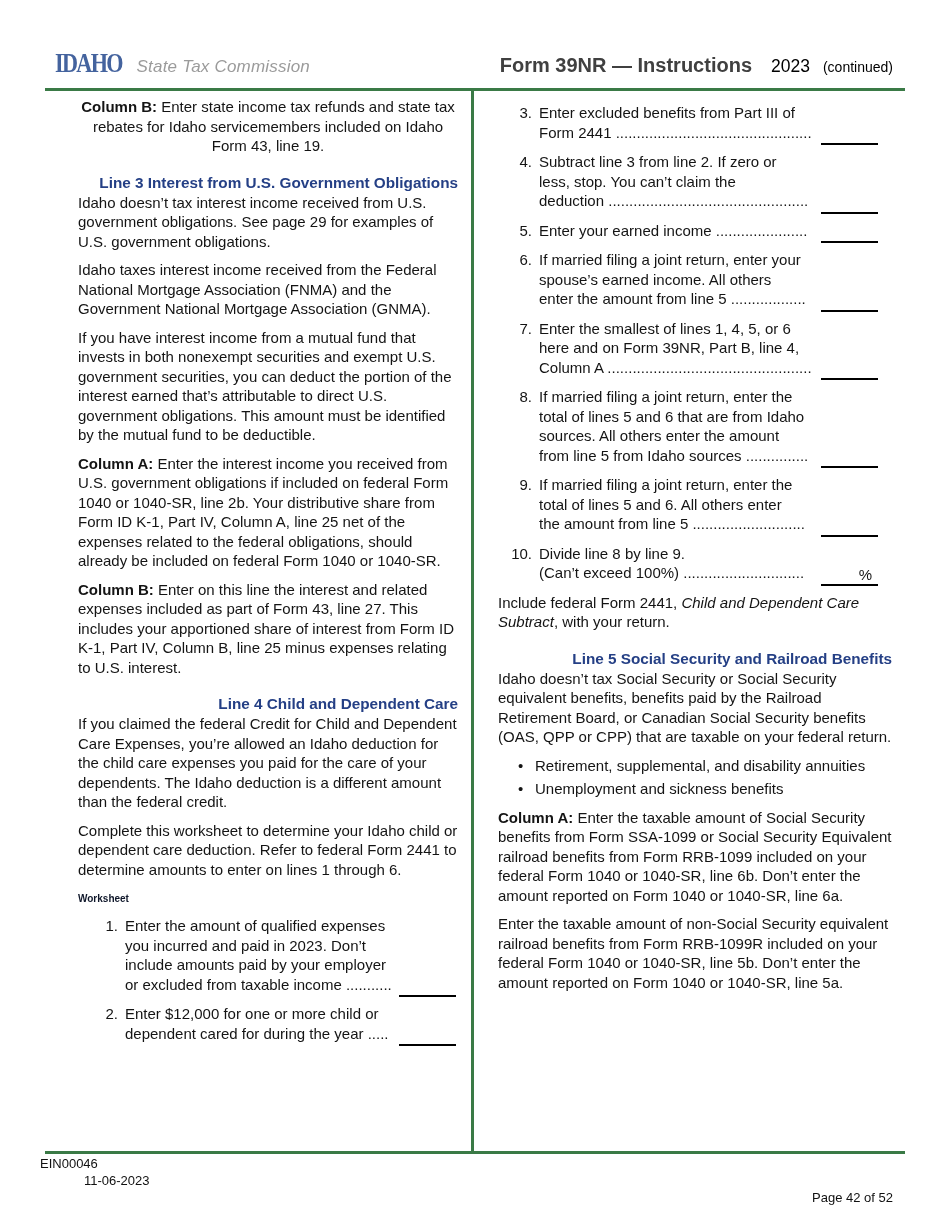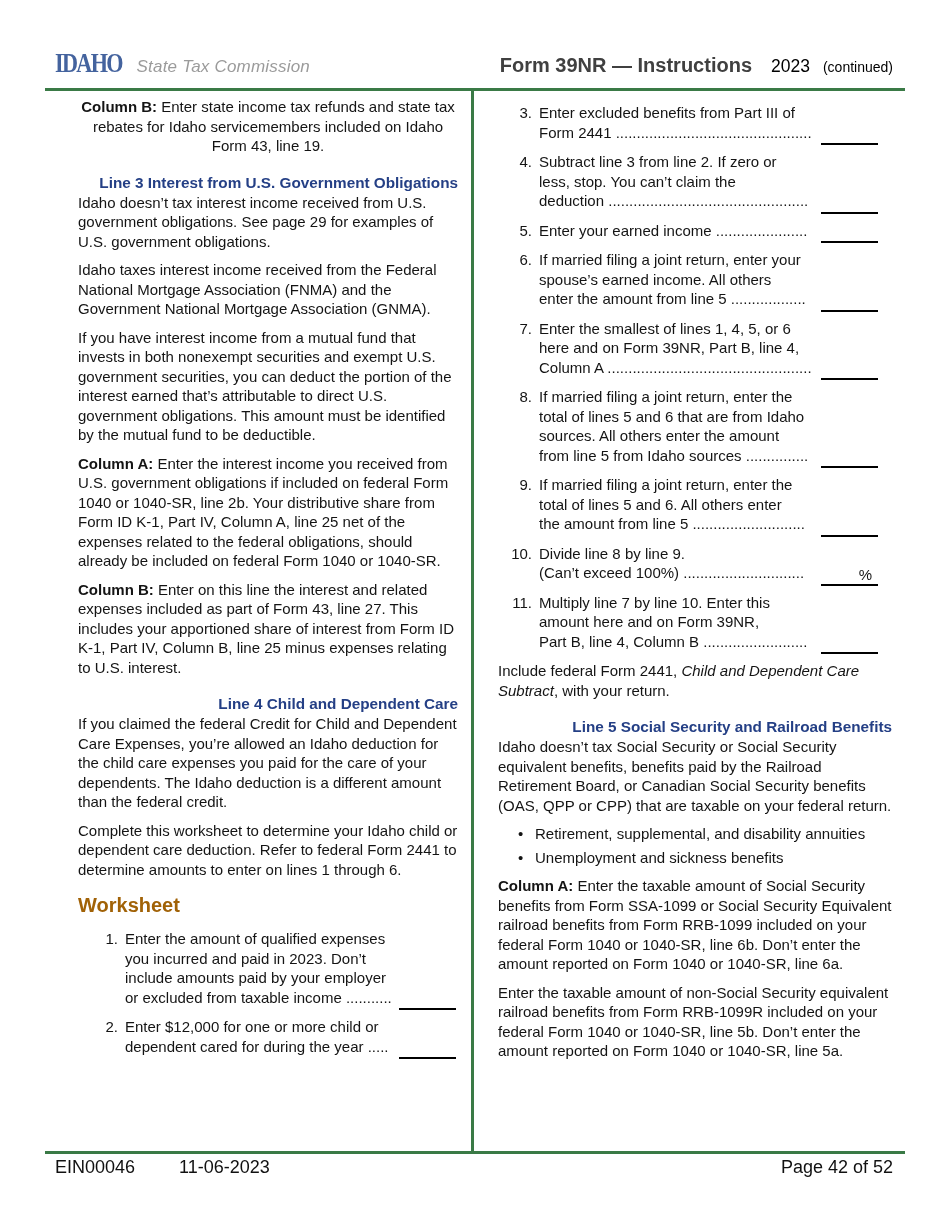--- a/index.html
+++ b/index.html
@@ -23,39 +23,39 @@
   .rule{position:absolute;left:45px;right:45px;height:2.5px;background:#3a7a46;}
   .rule-top{top:88px;}
   .rule-bottom{top:1151px;}
   .divider{position:absolute;left:471px;top:90px;width:2.5px;height:1061px;background:#3a7a46;}
   
   .content{position:absolute;top:96px;left:78px;width:814px;display:flex;}
   .col-left{width:380px;margin-right:40px;}
   .col-right{width:394px;}
   p{margin:0 0 9px 0;}
   h3{font-size:15.3px;font-weight:700;color:#243f85;margin:17px 0 1px 0;line-height:1.25;text-align:right;}
-  h4{font-size:20px;font-weight:700;color:#a16207;margin:13px 0 11px 0;}
+  h4{font-size:10px;font-weight:700;color:#0f172a;margin:13px 0 11px 0;}
   .first-p{margin-top:1px;text-align:center;}
   
   .ws{padding-left:16px;padding-right:2px;}
   .ws-right{padding-left:6px;padding-top:7px;padding-right:14px;margin-bottom:5px;}
   .ws-row{display:flex;margin-bottom:10px;}
   .ws-num{width:24px;flex:0 0 24px;text-align:right;padding-right:7px;}
   .ws-right .ws-num{width:28px;flex:0 0 28px;}
   .ws-text{flex:1;white-space:pre-line;}
   .ws-blank{flex:0 0 57px;align-self:flex-end;border-bottom:2px solid #000;margin-bottom:-3px;margin-left:4px;
             text-align:right;line-height:1.15;min-height:1px;}
   .pct{padding-right:6px;}
   
   ul.bullets{margin:0 0 9px 0;padding:0;list-style:none;}
   ul.bullets li{position:relative;padding-left:37px;margin-bottom:4px;}
   ul.bullets li::before{content:"•";position:absolute;left:20px;top:0;}
   .inc i{font-style:italic;text-align:right;}
   
-  .ftr{position:absolute;top:1156px;left:55px;right:57px;display:flex;font-size:18px;color:#111;}
+  .ftr{position:absolute;top:1156px;left:40px;right:57px;display:flex;font-size:13px;color:#111;flex-direction:column;}
   .ftr .date{margin-left:44px;}
   .ftr .pg{margin-left:auto;}
 </style>
 </head>
 <body>
 
 <div class="page">
 
   <div class="hdr">
     <div class="logo">
@@ -156,27 +156,20 @@
 total of lines 5 and 6. All others enter
 the amount from line 5 ...........................</span>
           <span class="ws-blank"></span>
         </div>
         <div class="ws-row">
           <span class="ws-num">10.</span>
           <span class="ws-text">Divide line 8 by line 9.
 (Can’t exceed 100%) .............................</span>
           <span class="ws-blank"><span class="pct">%</span></span>
         </div>
-        <div class="ws-row">
-          <span class="ws-num">11.</span>
-          <span class="ws-text">Multiply line 7 by line 10. Enter this
-amount here and on Form 39NR,
-Part B, line 4, Column B .........................</span>
-          <span class="ws-blank"></span>
-        </div>
       </div>
 
       <p class="inc"><span>Include federal Form 2441, </span><i>Child and Dependent Care</i> <i>Subtract</i><span>, with your return.</span></p>
 
       <h3>Line 5 Social Security and Railroad Benefits</h3>
       <p>Idaho doesn’t tax Social Security or Social Security equivalent benefits, benefits paid by the Railroad Retirement Board, or Canadian Social Security benefits (OAS, QPP or CPP) that are taxable on your federal return.</p>
 
       <ul class="bullets">
         <li>Retirement, supplemental, and disability annuities</li>
         <li>Unemployment and sickness benefits</li>

